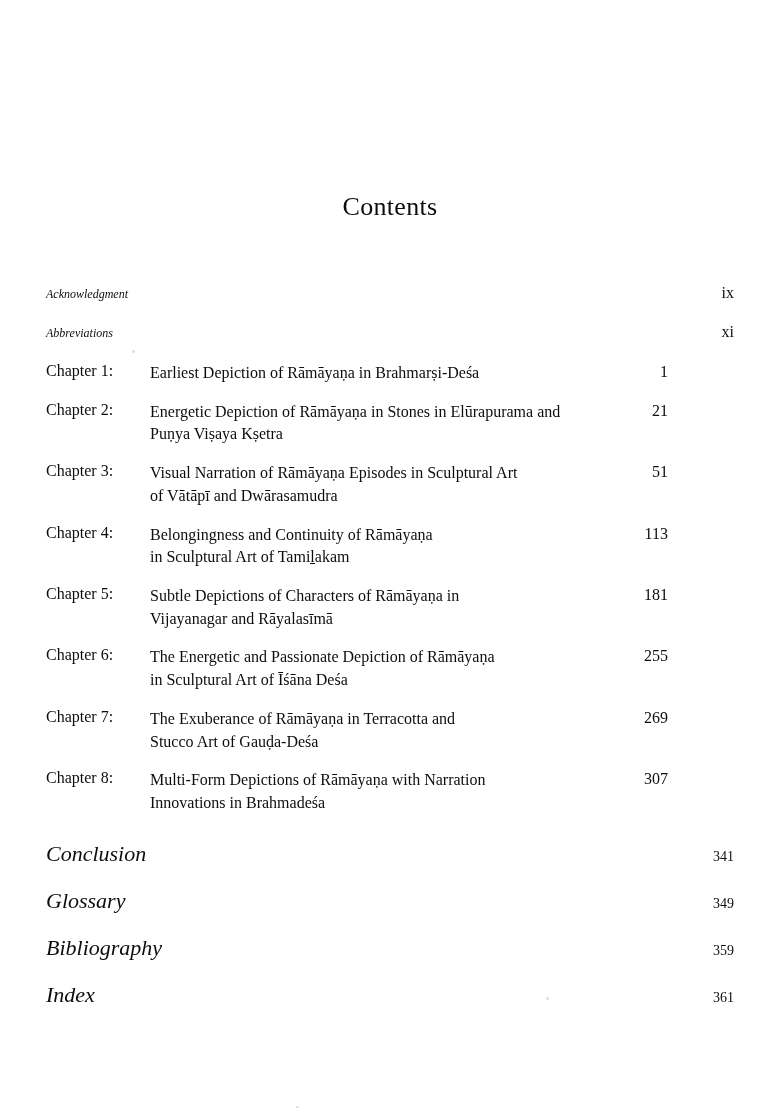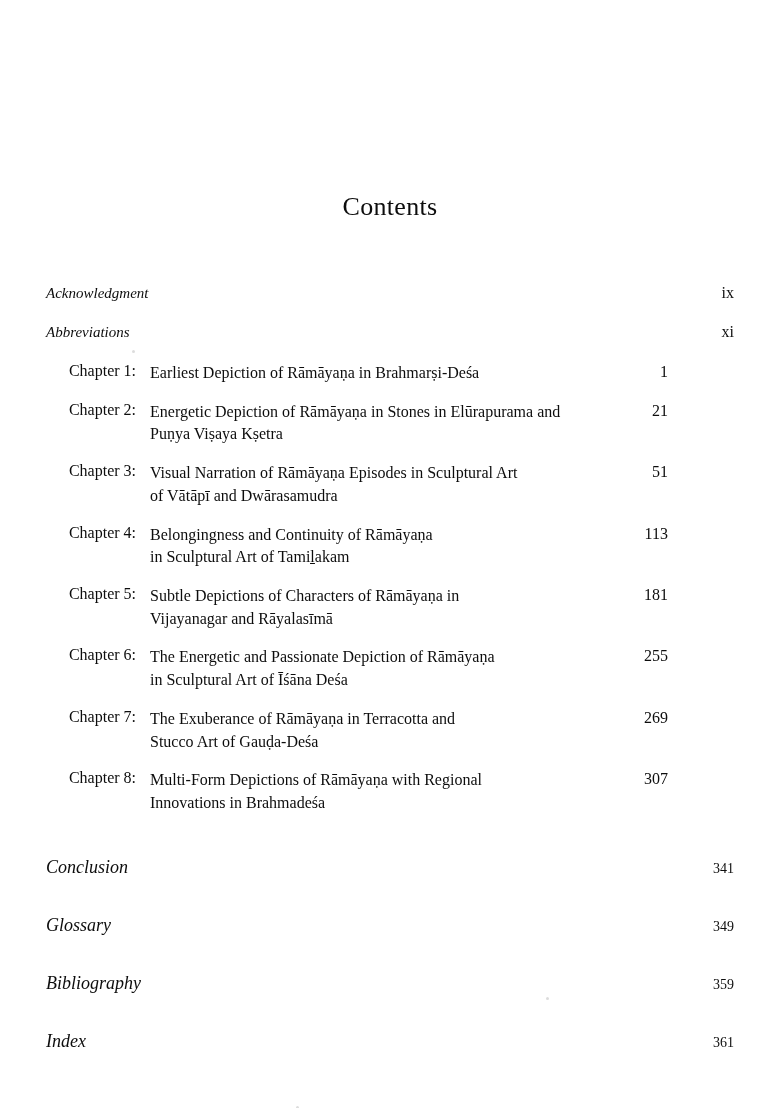--- a/index.html
+++ b/index.html
@@ -35,21 +35,21 @@
   .front-list {
     margin-top: 62px;
   }
   .front-row {
     display: flex;
     align-items: baseline;
     margin-bottom: 21px;
   }
   .front-label {
     font-style: italic;
-    font-size: 15px;
+    font-size: 12px;
     flex: 0 0 auto;
   }
   .front-fill {
     flex: 1 1 auto;
   }
   .front-page {
     flex: 0 0 auto;
     font-size: 16px;
     text-align: right;
     min-width: 30px;
@@ -58,21 +58,20 @@
   .chapters {
     margin-top: 12px;
   }
   .chap-row {
     display: flex;
     align-items: flex-start;
     margin-bottom: 16px;
   }
   .chap-label {
     flex: 0 0 90px;
-    text-align: right;
     font-size: 16px;
     padding-right: 10px;
     white-space: nowrap;
   }
   .chap-title {
     flex: 1 1 auto;
     font-size: 16px;
     line-height: 1.42;
     padding-left: 4px;
     max-width: 470px;
@@ -90,23 +89,22 @@
   .back-list {
     margin-top: 26px;
   }
   .back-row {
     display: flex;
     align-items: baseline;
     margin-bottom: 21px;
   }
   .back-label {
     font-style: italic;
-    font-size: 18px;
-    flex: 0 0 auto;
-    margin-top: 16px;
+    font-size: 22px;
+    flex: 0 0 auto;
   }
   .back-fill { flex: 1 1 auto; }
   .back-page {
     flex: 0 0 auto;
     font-size: 14px;
     text-align: right;
     min-width: 30px;
   }
   .speck {
     position: absolute;
@@ -205,21 +203,21 @@
       <span class="chap-title">
         <span>The Exuberance of Rāmāyaṇa in Terracotta and</span>
         <span class="l2">Stucco Art of Gauḍa-Deśa</span>
       </span>
       <span class="chap-page">269</span>
     </div>
 
     <div class="chap-row">
       <span class="chap-label">Chapter 8:</span>
       <span class="chap-title">
-        <span>Multi-Form Depictions of Rāmāyaṇa with Regional</span>
+        <span>Multi-Form Depictions of Rāmāyaṇa with Narration</span>
         <span class="l2">Innovations in Brahmadeśa</span>
       </span>
       <span class="chap-page">307</span>
     </div>
 
   </div>
 
   <div class="back-list">
 
     <div class="back-row">

